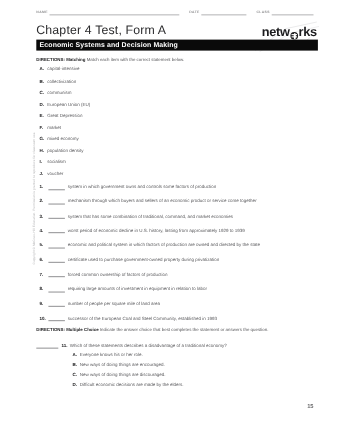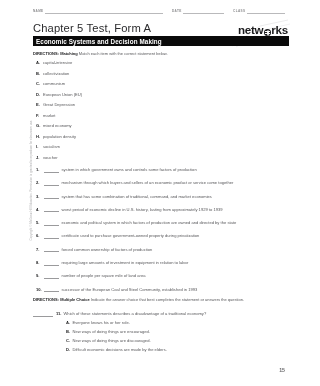--- a/index.html
+++ b/index.html
@@ -288,21 +288,21 @@
     <div class="idfield date">
       <span class="idlabel">DATE</span>
       <span class="idline date"></span>
     </div>
     <div class="idfield class">
       <span class="idlabel">CLASS</span>
       <span class="idline class"></span>
     </div>
   </div>
 
-  <div class="title">Chapter 5 Test, Form A</div>
+  <div class="title">Chapter 4 Test, Form A</div>
 
   <svg class="logo-swoosh" viewBox="0 0 62 30">
     <path d="M2 28 L30 8 L58 2" stroke="#d8d8da" stroke-width="0.5" fill="none"></path>
     <path d="M6 29 L34 12 L60 6" stroke="#e2e2e4" stroke-width="0.5" fill="none"></path>
     <path d="M40 26 L52 16" stroke="#d0d0d2" stroke-width="0.5" fill="none"></path>
   </svg>
   <div class="logo">
     <span>netw</span>
     <span class="globe">
         <span class="meridian"></span>

